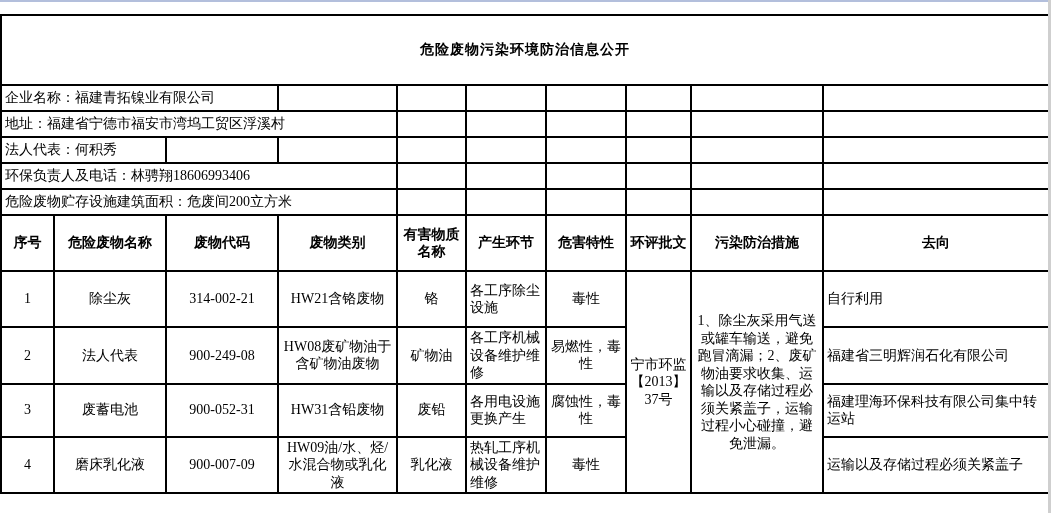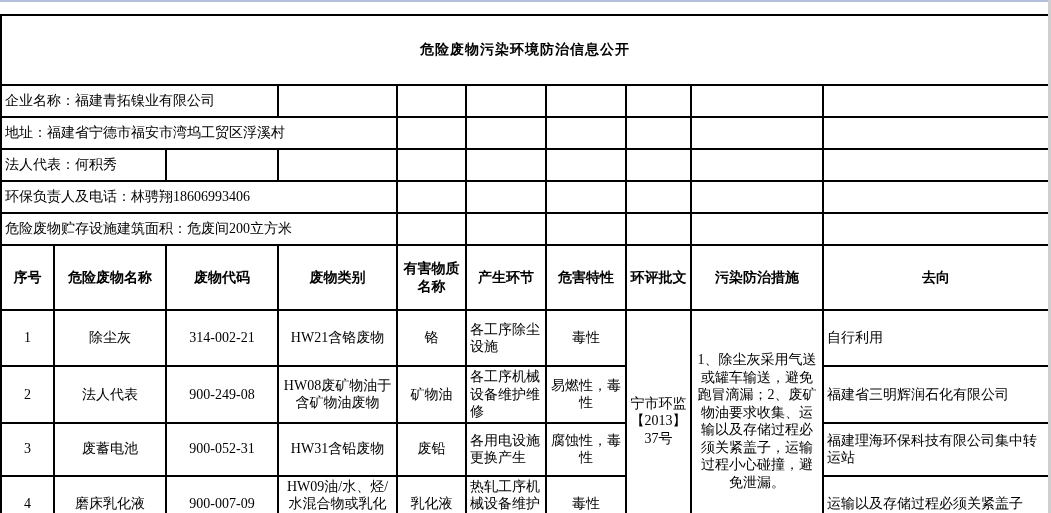--- a/index.html
+++ b/index.html
@@ -28,22 +28,22 @@
     line-height:1.25;
     overflow:hidden;
   }
   td.title-cell{
     font-size:22px;
     font-weight:bold;
     text-align:center;
     letter-spacing:1px;
   }
   tr.r-title{height:70px;}
-  tr.r-info{height:32px;font-family:Liberation Serif, serif;}
-  tr.r-head{height:65px;}
+  tr.r-info{height:26px;font-family:Liberation Serif, serif;}
+  tr.r-head{height:56px;}
   tr.r-d1{height:56px;}
   tr.r-d2{height:56px;}
   tr.r-d3{height:53px;}
   tr.r-d4{height:51px;}
   td.info-cell{font-size:15px;text-align:left;}
   td.head-cell{font-size:15px;font-weight:bold;text-align:center;}
   td.c{text-align:center;}
   td.l{text-align:left;}
   td.code{font-size:15px;margin-top:48px;}
   td.seq{font-size:15px;}

